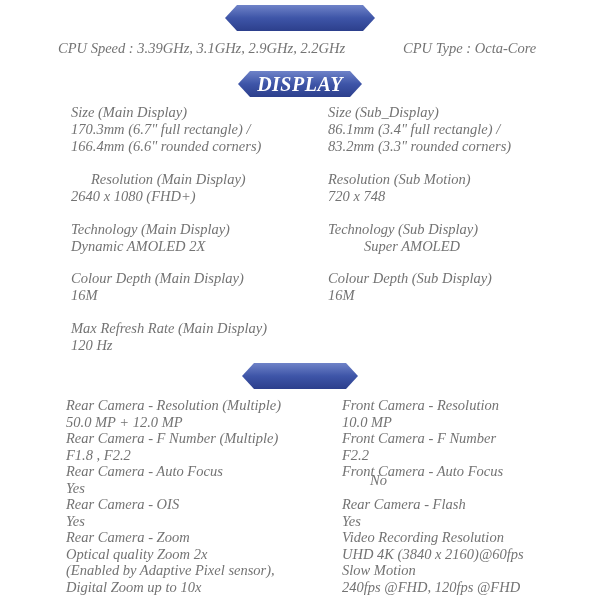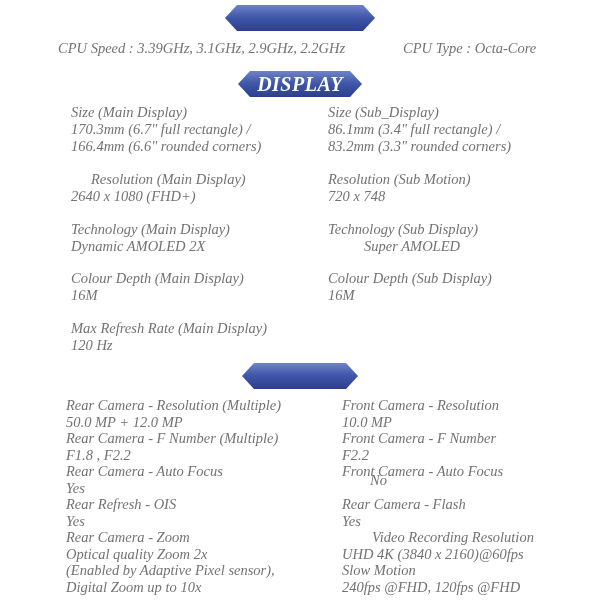--- a/index.html
+++ b/index.html
@@ -55,31 +55,31 @@
 <div class="banner" style="top:363px;width:116px;">
   <div class="shape"></div>
 </div>
 
 <div class="t" style="left:66px;top:397px;">Rear Camera - Resolution (Multiple)</div>
 <div class="t" style="left:66px;top:414px;">50.0 MP + 12.0 MP</div>
 <div class="t" style="left:66px;top:430px;">Rear Camera - F Number (Multiple)</div>
 <div class="t" style="left:66px;top:447px;">F1.8 , F2.2</div>
 <div class="t" style="left:66px;top:463px;">Rear Camera - Auto Focus</div>
 <div class="t" style="left:66px;top:480px;">Yes</div>
-<div class="t" style="left:66px;top:496px;">Rear Refresh - OIS</div>
+<div class="t" style="left:66px;top:496px;">Rear Camera - OIS</div>
 <div class="t" style="left:66px;top:513px;">Yes</div>
 <div class="t" style="left:66px;top:529px;">Rear Camera - Zoom</div>
 <div class="t" style="left:66px;top:546px;">Optical quality Zoom 2x</div>
 <div class="t" style="left:66px;top:562px;">(Enabled by Adaptive Pixel sensor),</div>
 <div class="t" style="left:66px;top:579px;">Digital Zoom up to 10x</div>
 
 <div class="t" style="left:342px;top:397px;">Front Camera - Resolution</div>
 <div class="t" style="left:342px;top:414px;">10.0 MP</div>
 <div class="t" style="left:342px;top:430px;">Front Camera - F Number</div>
 <div class="t" style="left:342px;top:447px;">F2.2</div>
 <div class="t" style="left:342px;top:463px;">Front Camera - Auto Focus</div>
 <div class="t" style="left:342px;top:472px;margin-left:28px;">No</div>
 <div class="t" style="left:342px;top:496px;">Rear Camera - Flash</div>
 <div class="t" style="left:342px;top:513px;">Yes</div>
-<div class="t" style="left:342px;top:529px;margin-left:30px;">Video Recording Resolution</div>
+<div class="t" style="left:342px;top:529px;">Video Recording Resolution</div>
 <div class="t" style="left:342px;top:546px;">UHD 4K (3840 x 2160)@60fps</div>
 <div class="t" style="left:342px;top:562px;">Slow Motion</div>
 <div class="t" style="left:342px;top:579px;">240fps @FHD, 120fps @FHD</div>
 
 </body></html>

